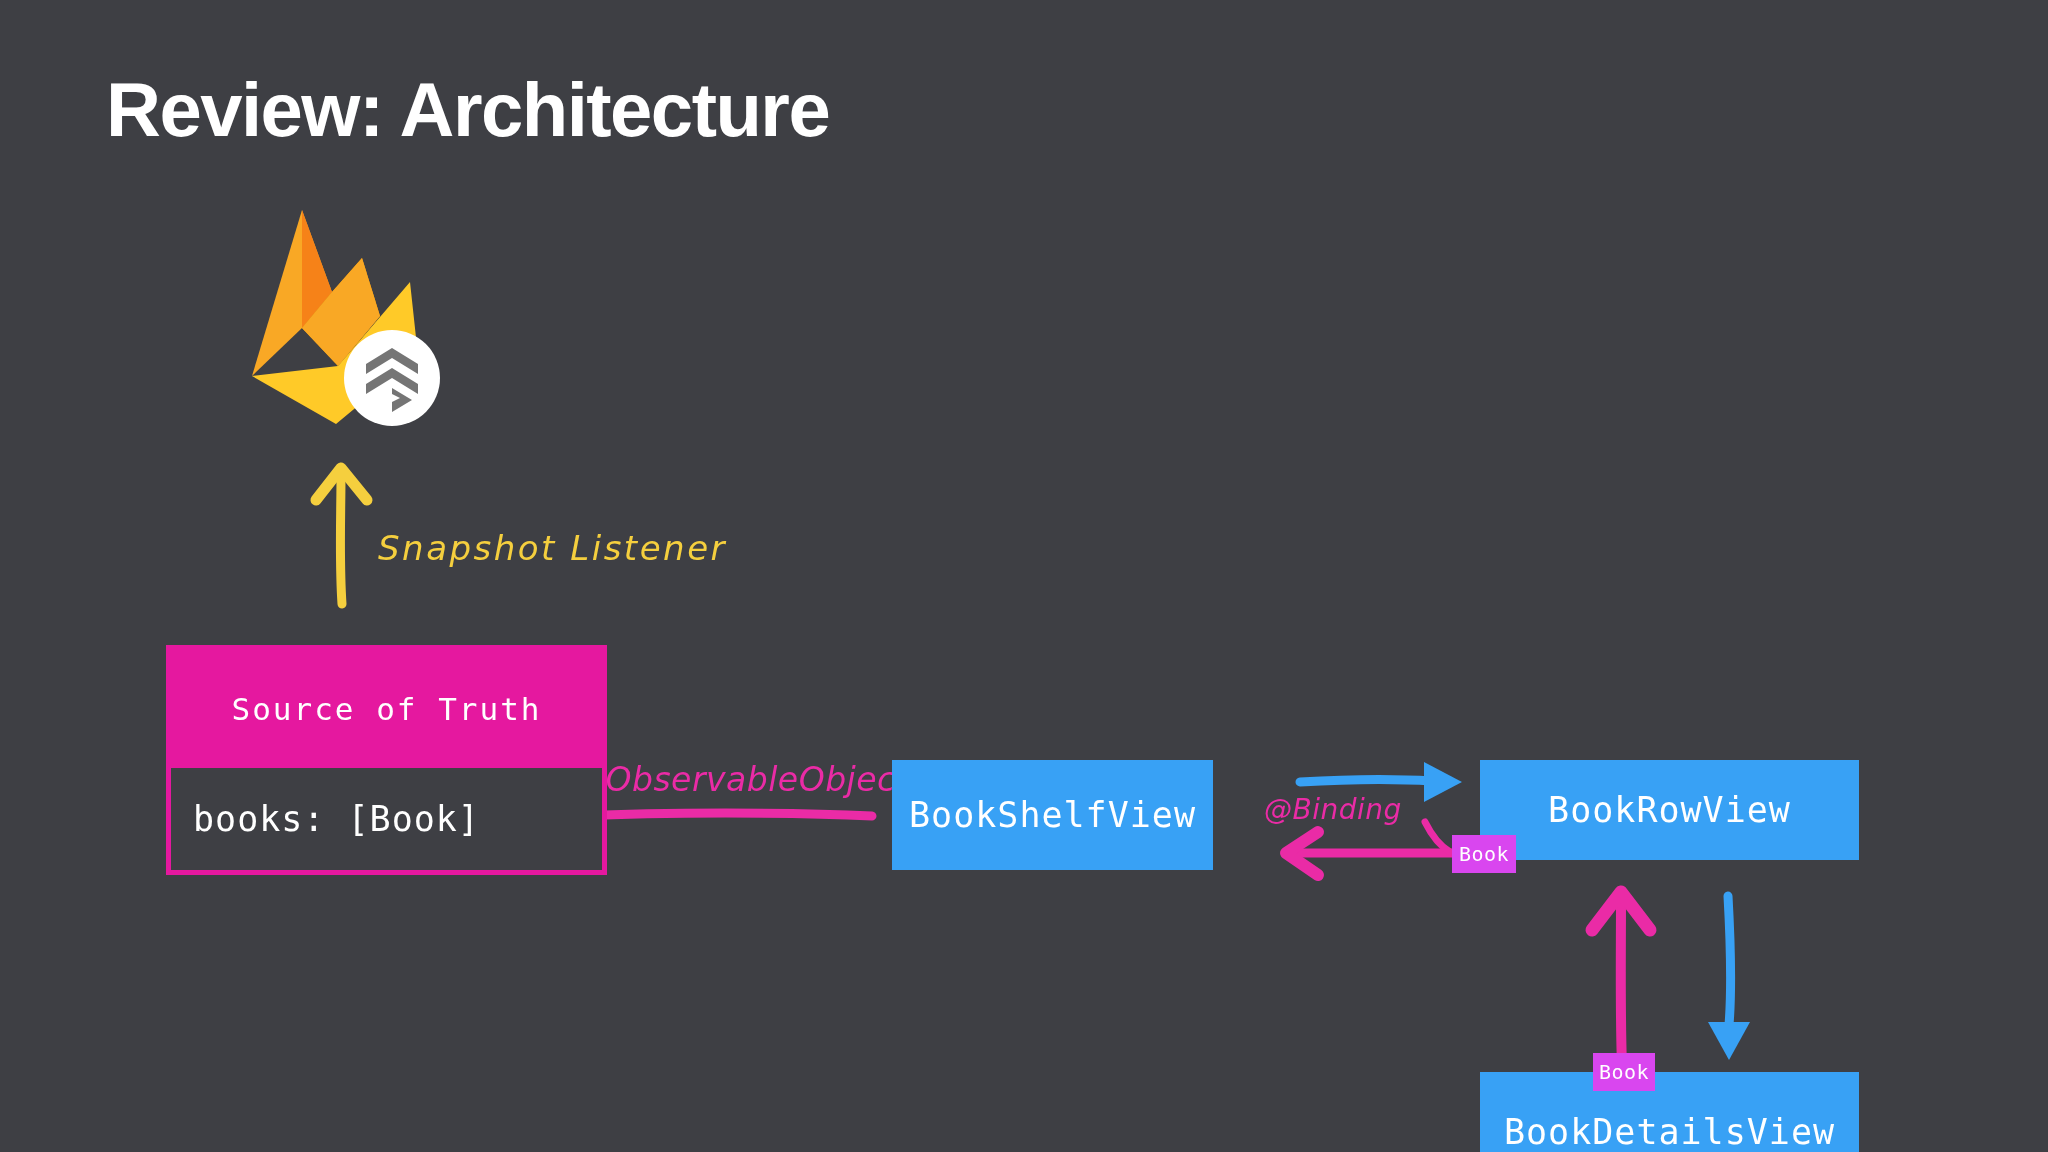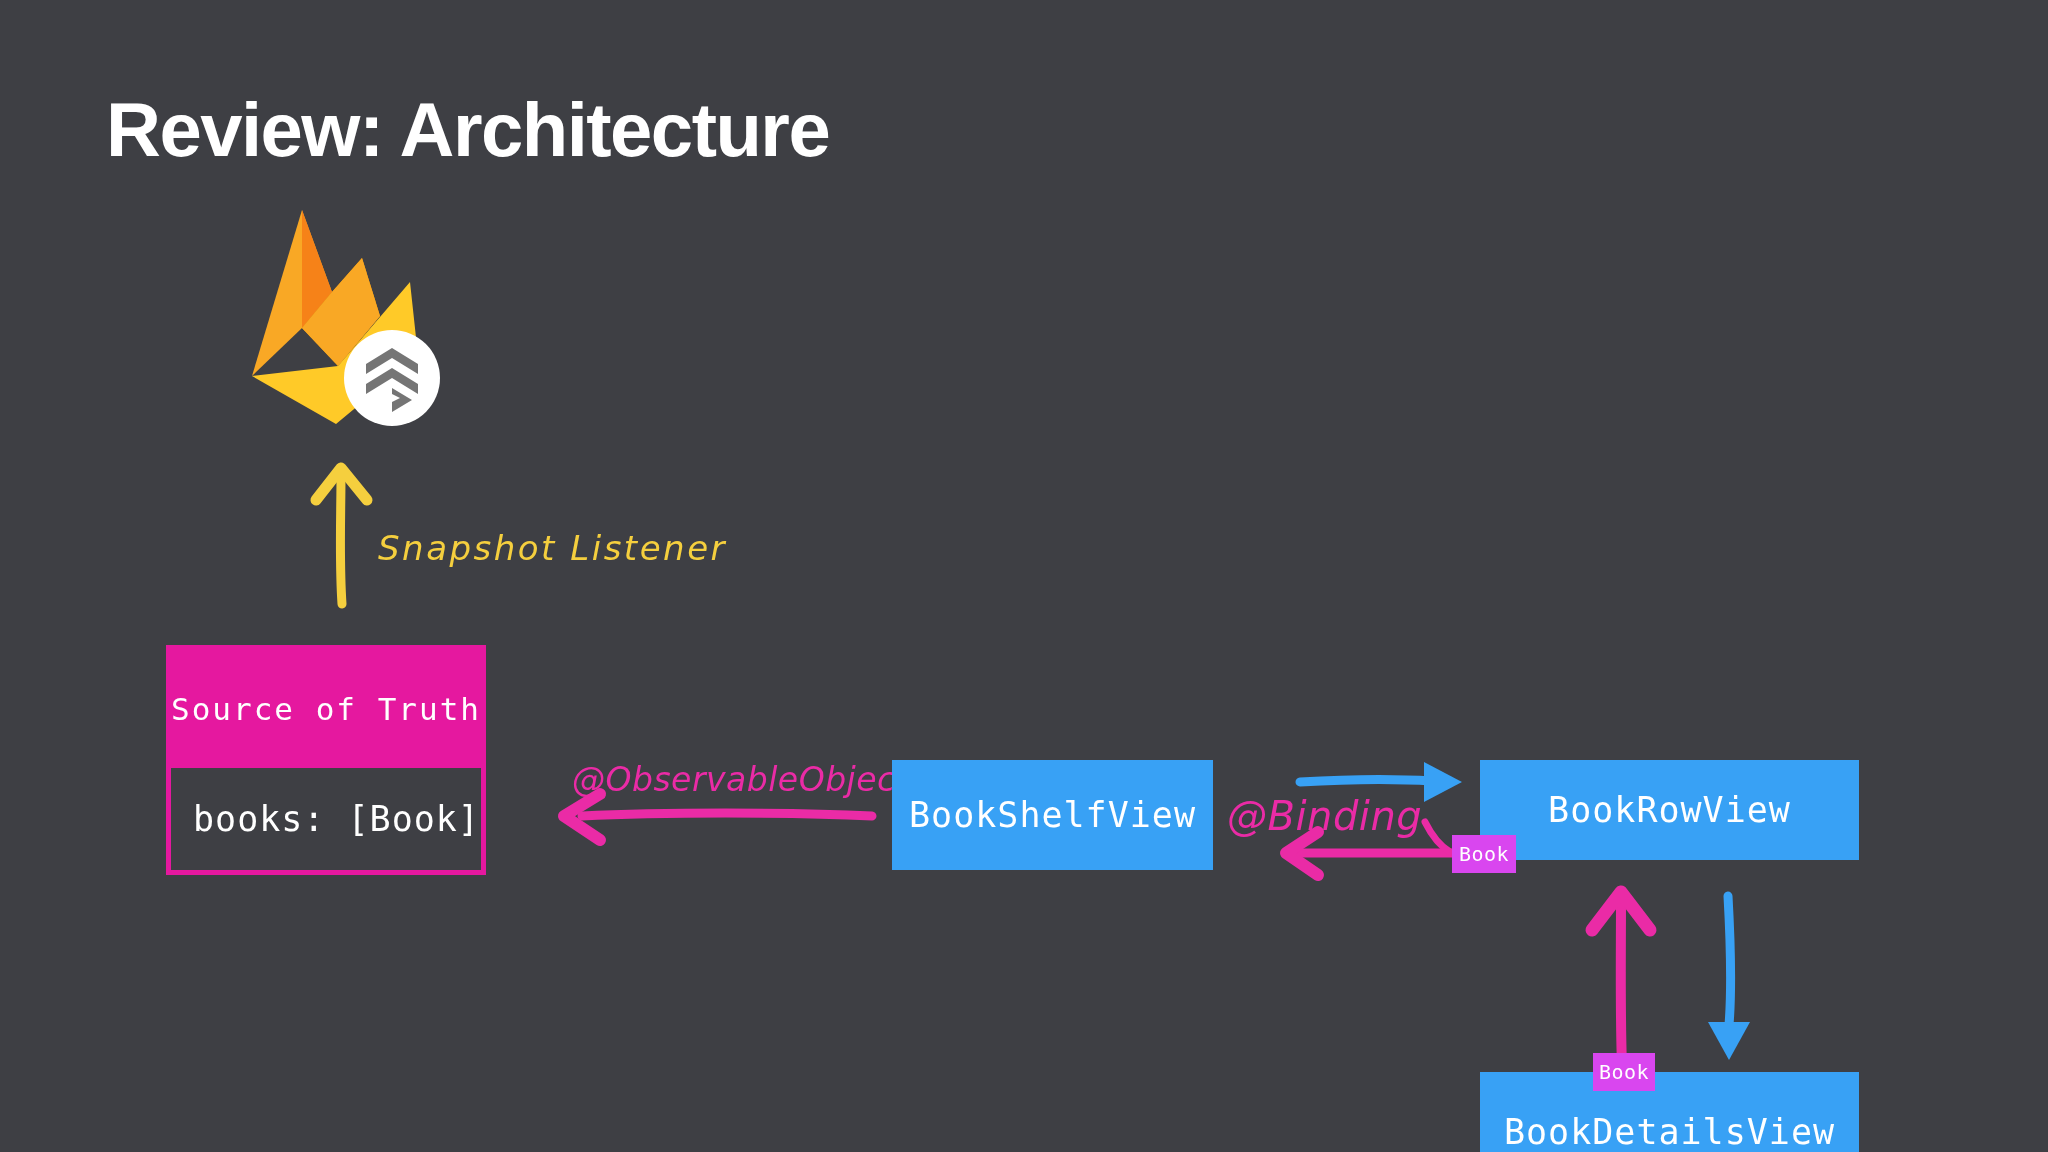--- a/index.html
+++ b/index.html
@@ -16,21 +16,21 @@
     width: 2048px;
     height: 1152px;
     background: #3e3f44;
     overflow: hidden;
   }
 
   
   #slide-title {
     position: absolute;
     left: 106px;
-    top: 92px;
+    top: 72px;
     font-family: "Liberation Sans", sans-serif;
     font-weight: bold;
     font-size: 76px;
     line-height: 1;
     letter-spacing: -1.5px;
     color: #ffffff;
     white-space: nowrap;
   }
 
   
@@ -64,42 +64,42 @@
     position: absolute;
     left: 572px;
     top: 760px;
     font-size: 33px;
     color: #ea2ba6;
     letter-spacing: 0.5px;
   }
 
   #binding-label {
     position: absolute;
-    left: 1227px;
+    left: 1264px;
     top: 793px;
-    font-size: 40px;
+    font-size: 28px;
     color: #ea2ba6;
     letter-spacing: 0.5px;
   }
 
   
   #arrow-layer {
     position: absolute;
     left: 0; top: 0;
     width: 2048px;
     height: 1152px;
     pointer-events: none;
   }
 
   
   #source-of-truth-card {
     position: absolute;
     left: 166px;
     top: 645px;
-    width: 320px;
+    width: 441px;
     border: 5px solid #e5189f;
     box-sizing: border-box;
     background: #e5189f;
   }
   #source-of-truth-header {
     height: 118px;
     background: #e5189f;
     display: flex;
     align-items: center;
     justify-content: center;

